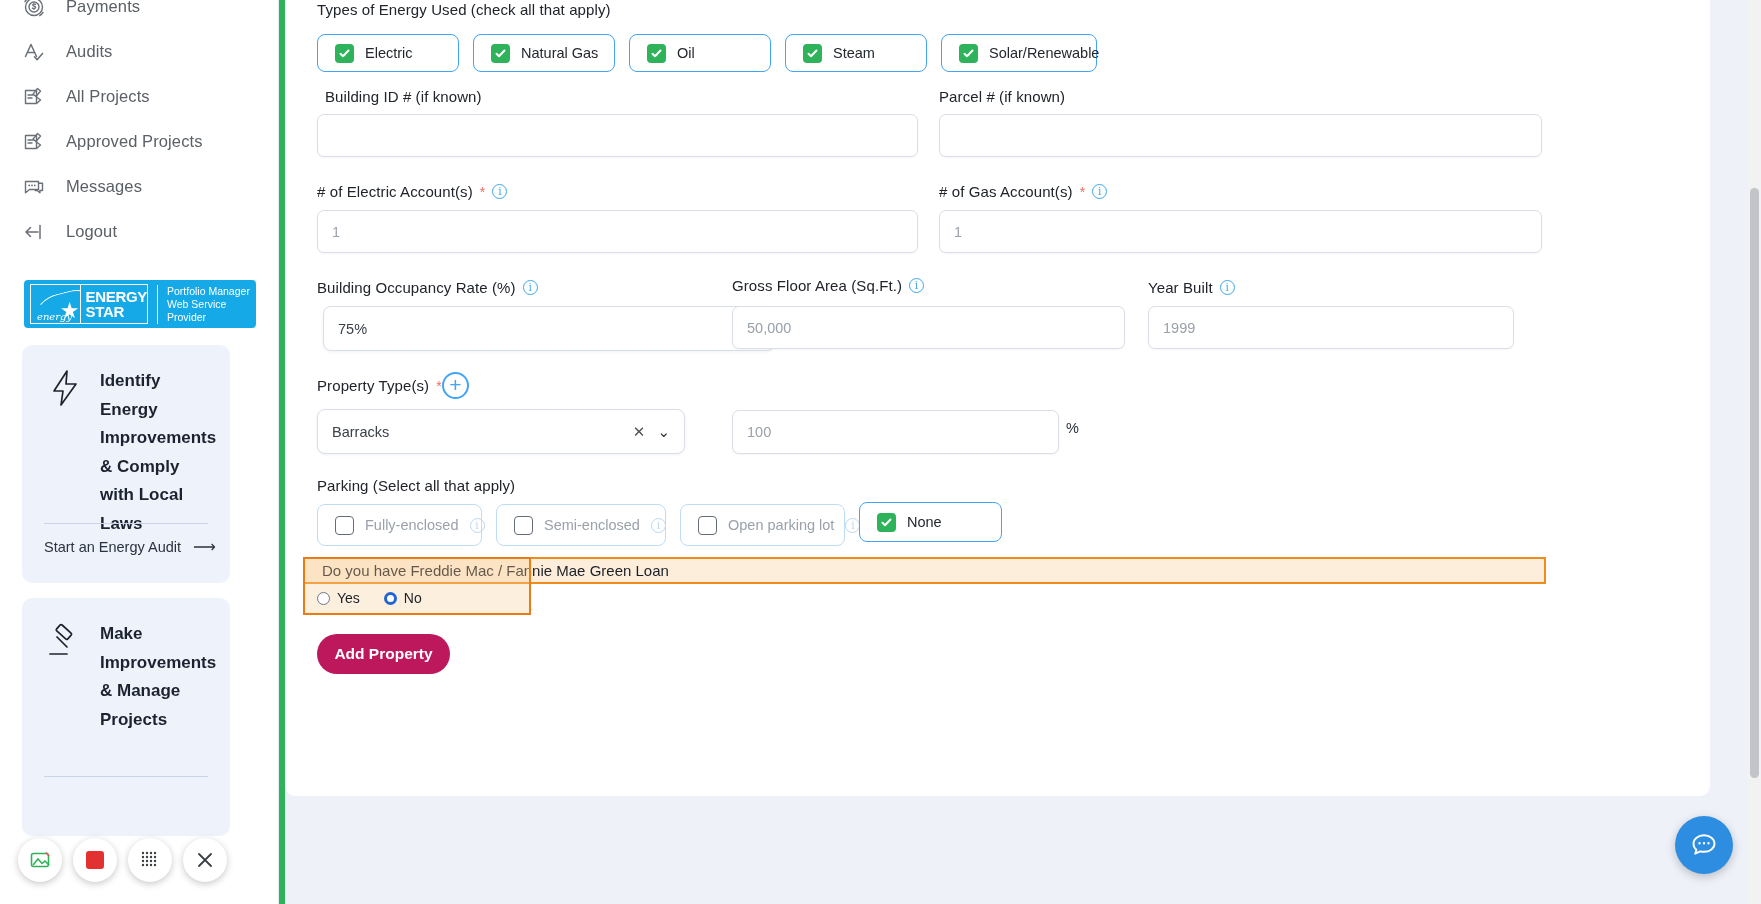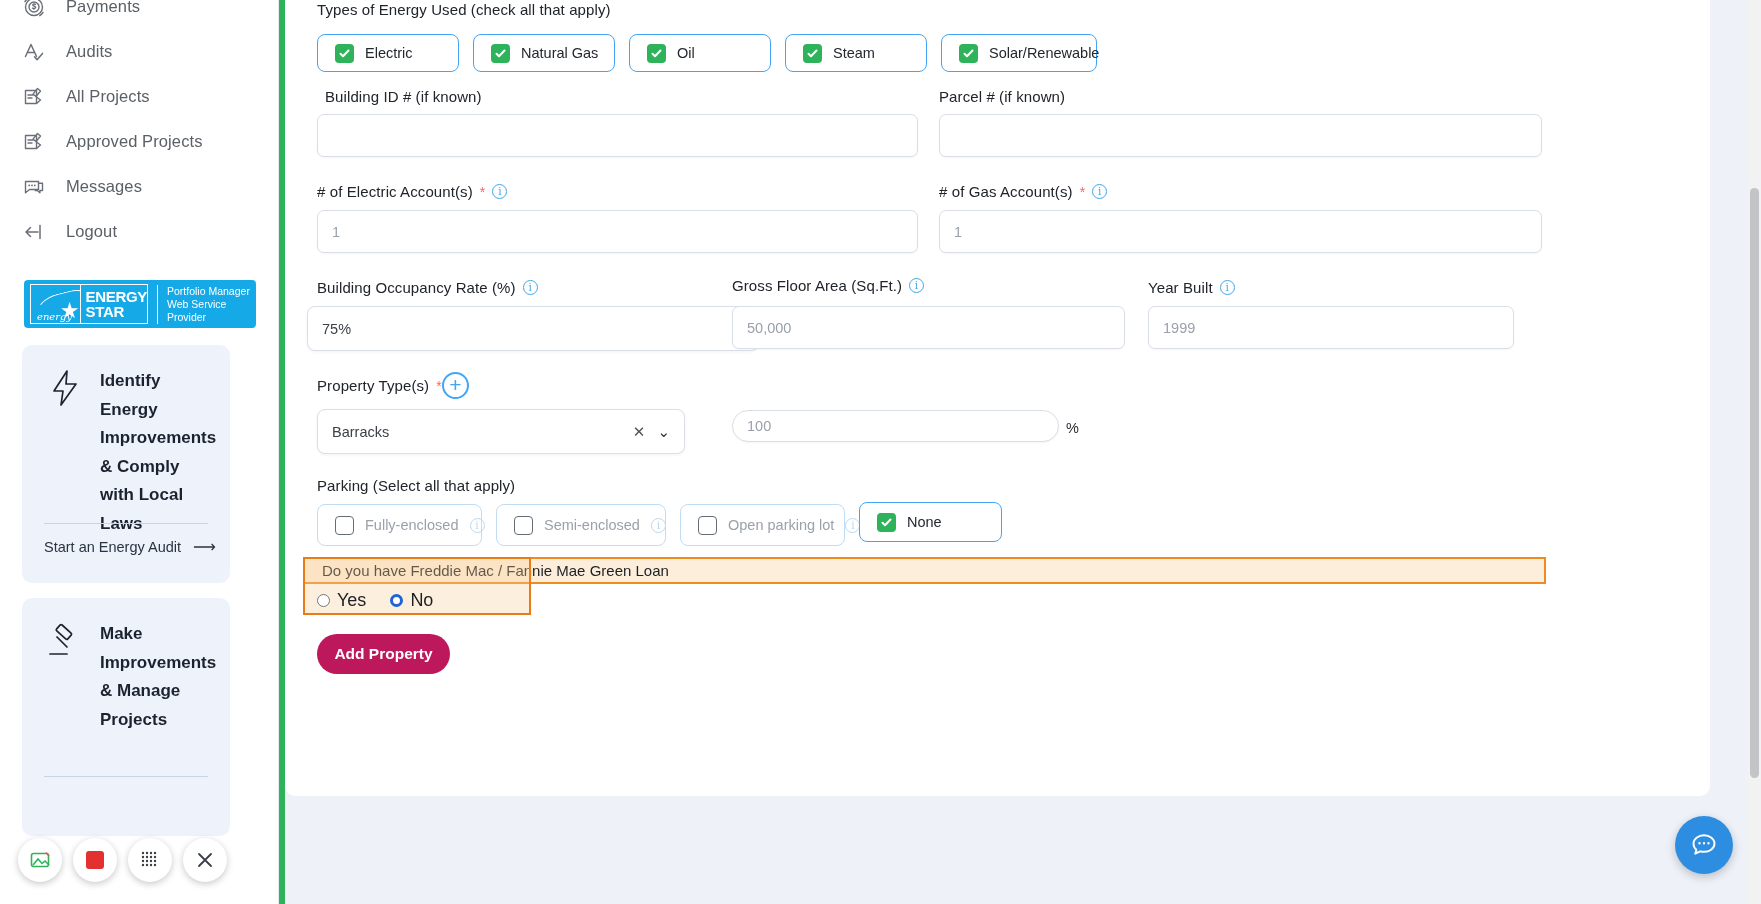--- a/index.html
+++ b/index.html
@@ -183,21 +183,21 @@
   .radios {
     position: absolute; left: 14px; top: 624px; display: flex;
     align-items: center; gap: 24px;
   }
   .radio { display: flex; align-items: center; gap: 7px; cursor: pointer; }
   .rdot {
     width: 13px; height: 13px; border-radius: 50%; border: 1.4px solid #6f7681;
     background: #fff; flex: 0 0 13px;
   }
   .rdot.on { border: 3.5px solid #2264d1; background: #fff; }
-  .radio-label { font-size: 18px; color: #1c2026; }
+  .radio-label { font-size: 14px; color: #1c2026; }
 
   .addbtn {
     position: absolute; left: 14px; top: 668px;
     width: 133px; height: 40px; border-radius: 20px; border: none;
     background: #be185d; color: #fff; font-size: 15.5px; font-weight: bold;
     cursor: pointer; font-family: "Liberation Sans", sans-serif;
   }
 
   
   .sbar-track { position: absolute; right: 0; top: 0; width: 13px; height: 904px; background: #f2f2f2; }
@@ -449,21 +449,21 @@
           <span class="info">i</span>
         </div>
         <div style="position:absolute;left:636px;top:244px;width:603px">
           <input class="txtinput" placeholder="1" style="">
         </div>
 
         <div style="position:absolute;left:14px;top:313px" class="field-label">
           <span>Building Occupancy Rate (%)</span>
           <span class="info">i</span>
         </div>
-        <div style="position:absolute;left:4px;top:340px;width:452px">
+        <div style="position:absolute;left:20px;top:340px;width:452px">
           <div class="selectbox">
             <span class="sel-val">75%</span>
             <span class="chev">⌄</span>
           </div>
         </div>
 
         <div style="position:absolute;left:429px;top:311px" class="field-label">
           <span>Gross Floor Area (Sq.Ft.)</span>
           <span class="info">i</span>
         </div>
@@ -488,21 +488,21 @@
         </div>
 
         <div style="position:absolute;left:14px;top:443px;width:368px">
           <div class="selectbox">
             <span class="sel-val">Barracks</span>
             <span class="xmark">✕</span>
             <span class="chev">⌄</span>
           </div>
         </div>
         <div style="position:absolute;left:429px;top:444px;width:327px">
-          <input class="txtinput" style="height: 32px; border-radius: 17px;" placeholder="100">
+          <input class="txtinput" style="height: 44px;" placeholder="100">
         </div>
         <div style="position:absolute;left:763px;top:454px;font-size:14.5px;color:#2a2f36">%</div>
 
         <div style="position:absolute;left:14px;top:511px" class="field-label">Parking (Select all that apply)</div>
 
         <div class="chips" style="position:absolute;left:14px;top:538px">
           <div class="chip dimmed" style="width:165px;height:42px">
             <span class="cbx-empty"></span>
             <span class="chip-label grey">Fully-enclosed</span>
             <span class="info dim">i</span>

